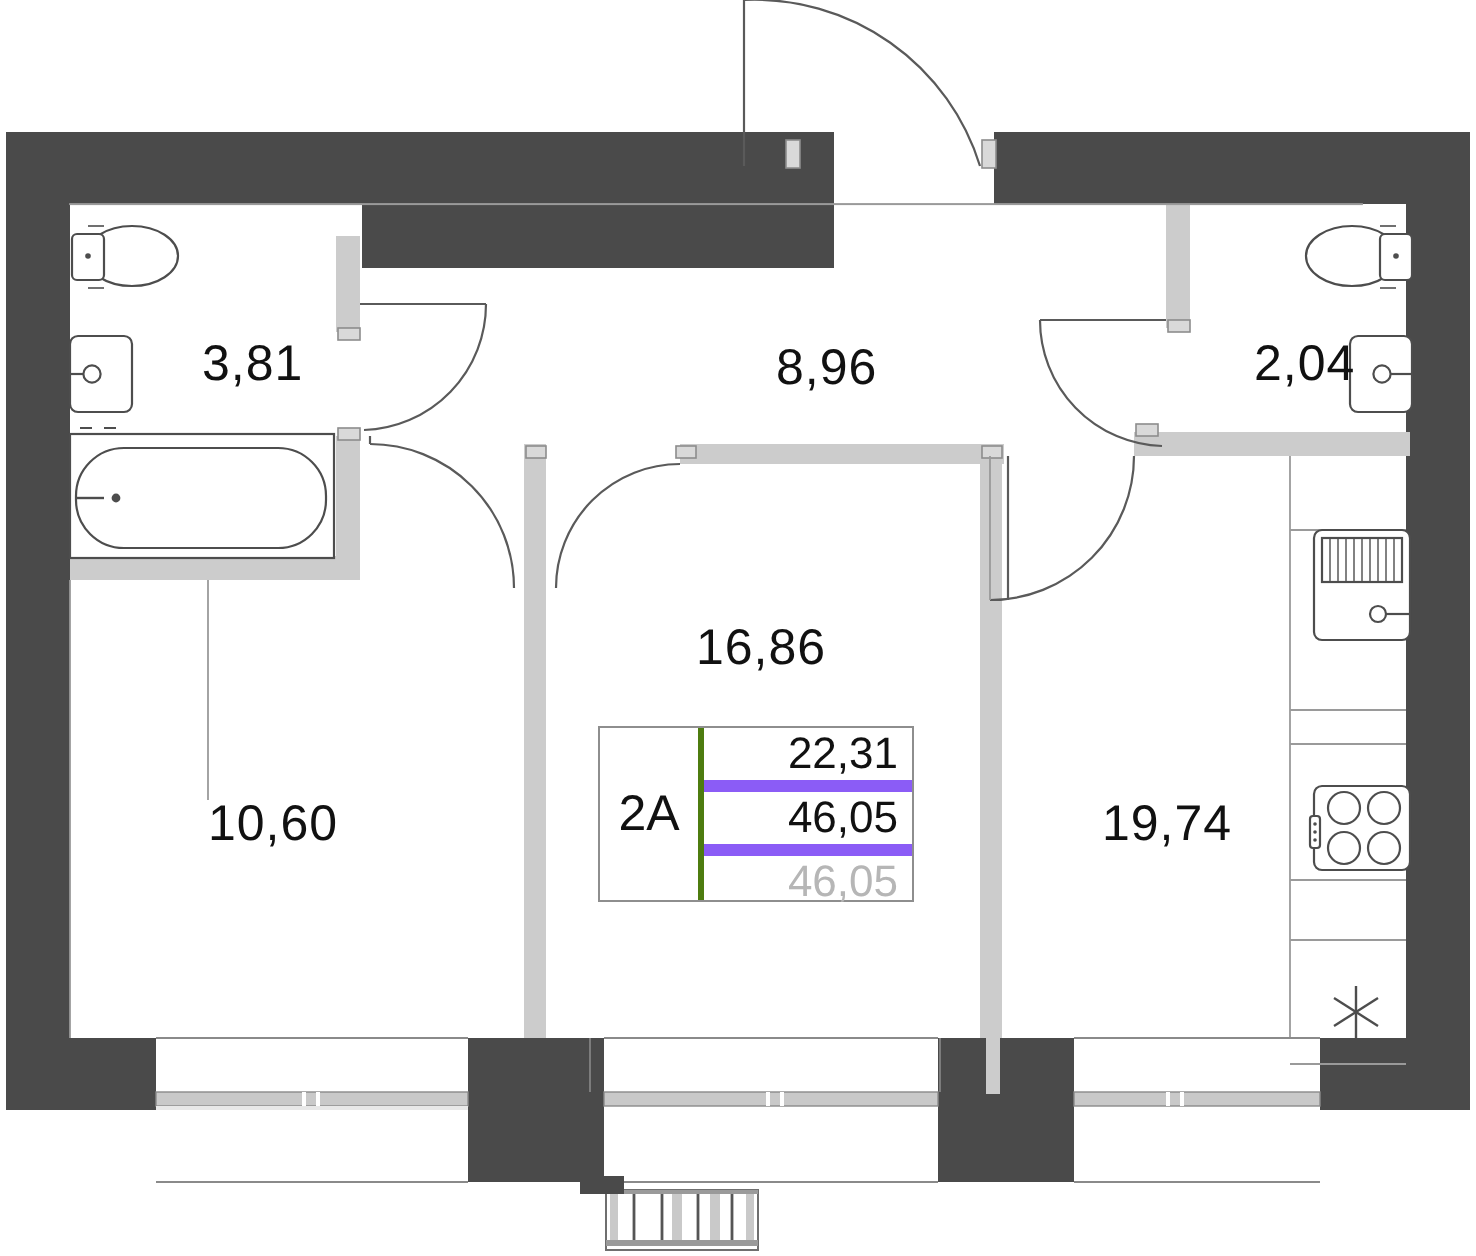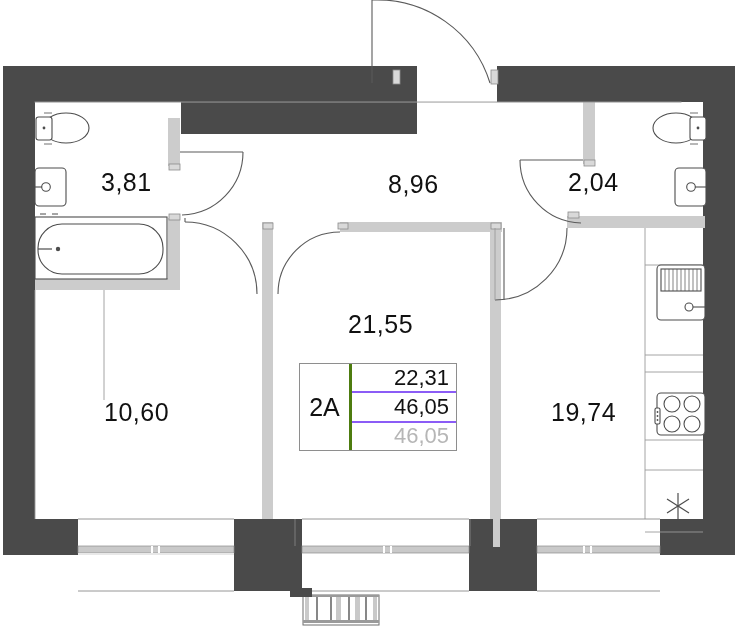--- a/index.html
+++ b/index.html
@@ -66,21 +66,21 @@
     flex: 1;
     display: flex;
     align-items: center;
     justify-content: flex-end;
     padding-right: 7px;
     font-size: 22px;
     color: #111111;
     box-sizing: border-box;
   }
   .summary-cell.divider {
-    border-bottom: 2px solid #8b5cf6;
+    border-bottom: 6px solid #8b5cf6;
   }
   .summary-cell.muted {
     color: #b6b6b6;
   }
 </style>
 </head>
 <body>
 
 <div id="plan-root">
 
@@ -310,23 +310,23 @@
     <g>
       <rect x="493" y="519" width="7" height="28" fill="#cccccc"></rect>
     </g>
 
   </svg>
 
   <div class="area-label" style="left:101px; top:168px;">3,81</div>
 
   <div class="area-label" style="left:388px; top:170px;">8,96</div>
 
-  <div class="area-label" style="left:568px; top:168px;">2,04</div>
-
-  <div class="area-label" style="left:348px; top:310px;">21,55</div>
+  <div class="area-label" style="left:627px; top:168px;">2,04</div>
+
+  <div class="area-label" style="left:348px; top:310px;">16,86</div>
 
   <div class="area-label" style="left:104px; top:398px;text-align:right;">10,60</div>
 
   <div class="area-label" style="left:551px; top:398px;">19,74</div>
 
   <div class="summary-table">
     <div class="summary-left">2A</div>
     <div class="summary-right">
       <div class="summary-cell divider">22,31</div>
       <div class="summary-cell divider">46,05</div>

